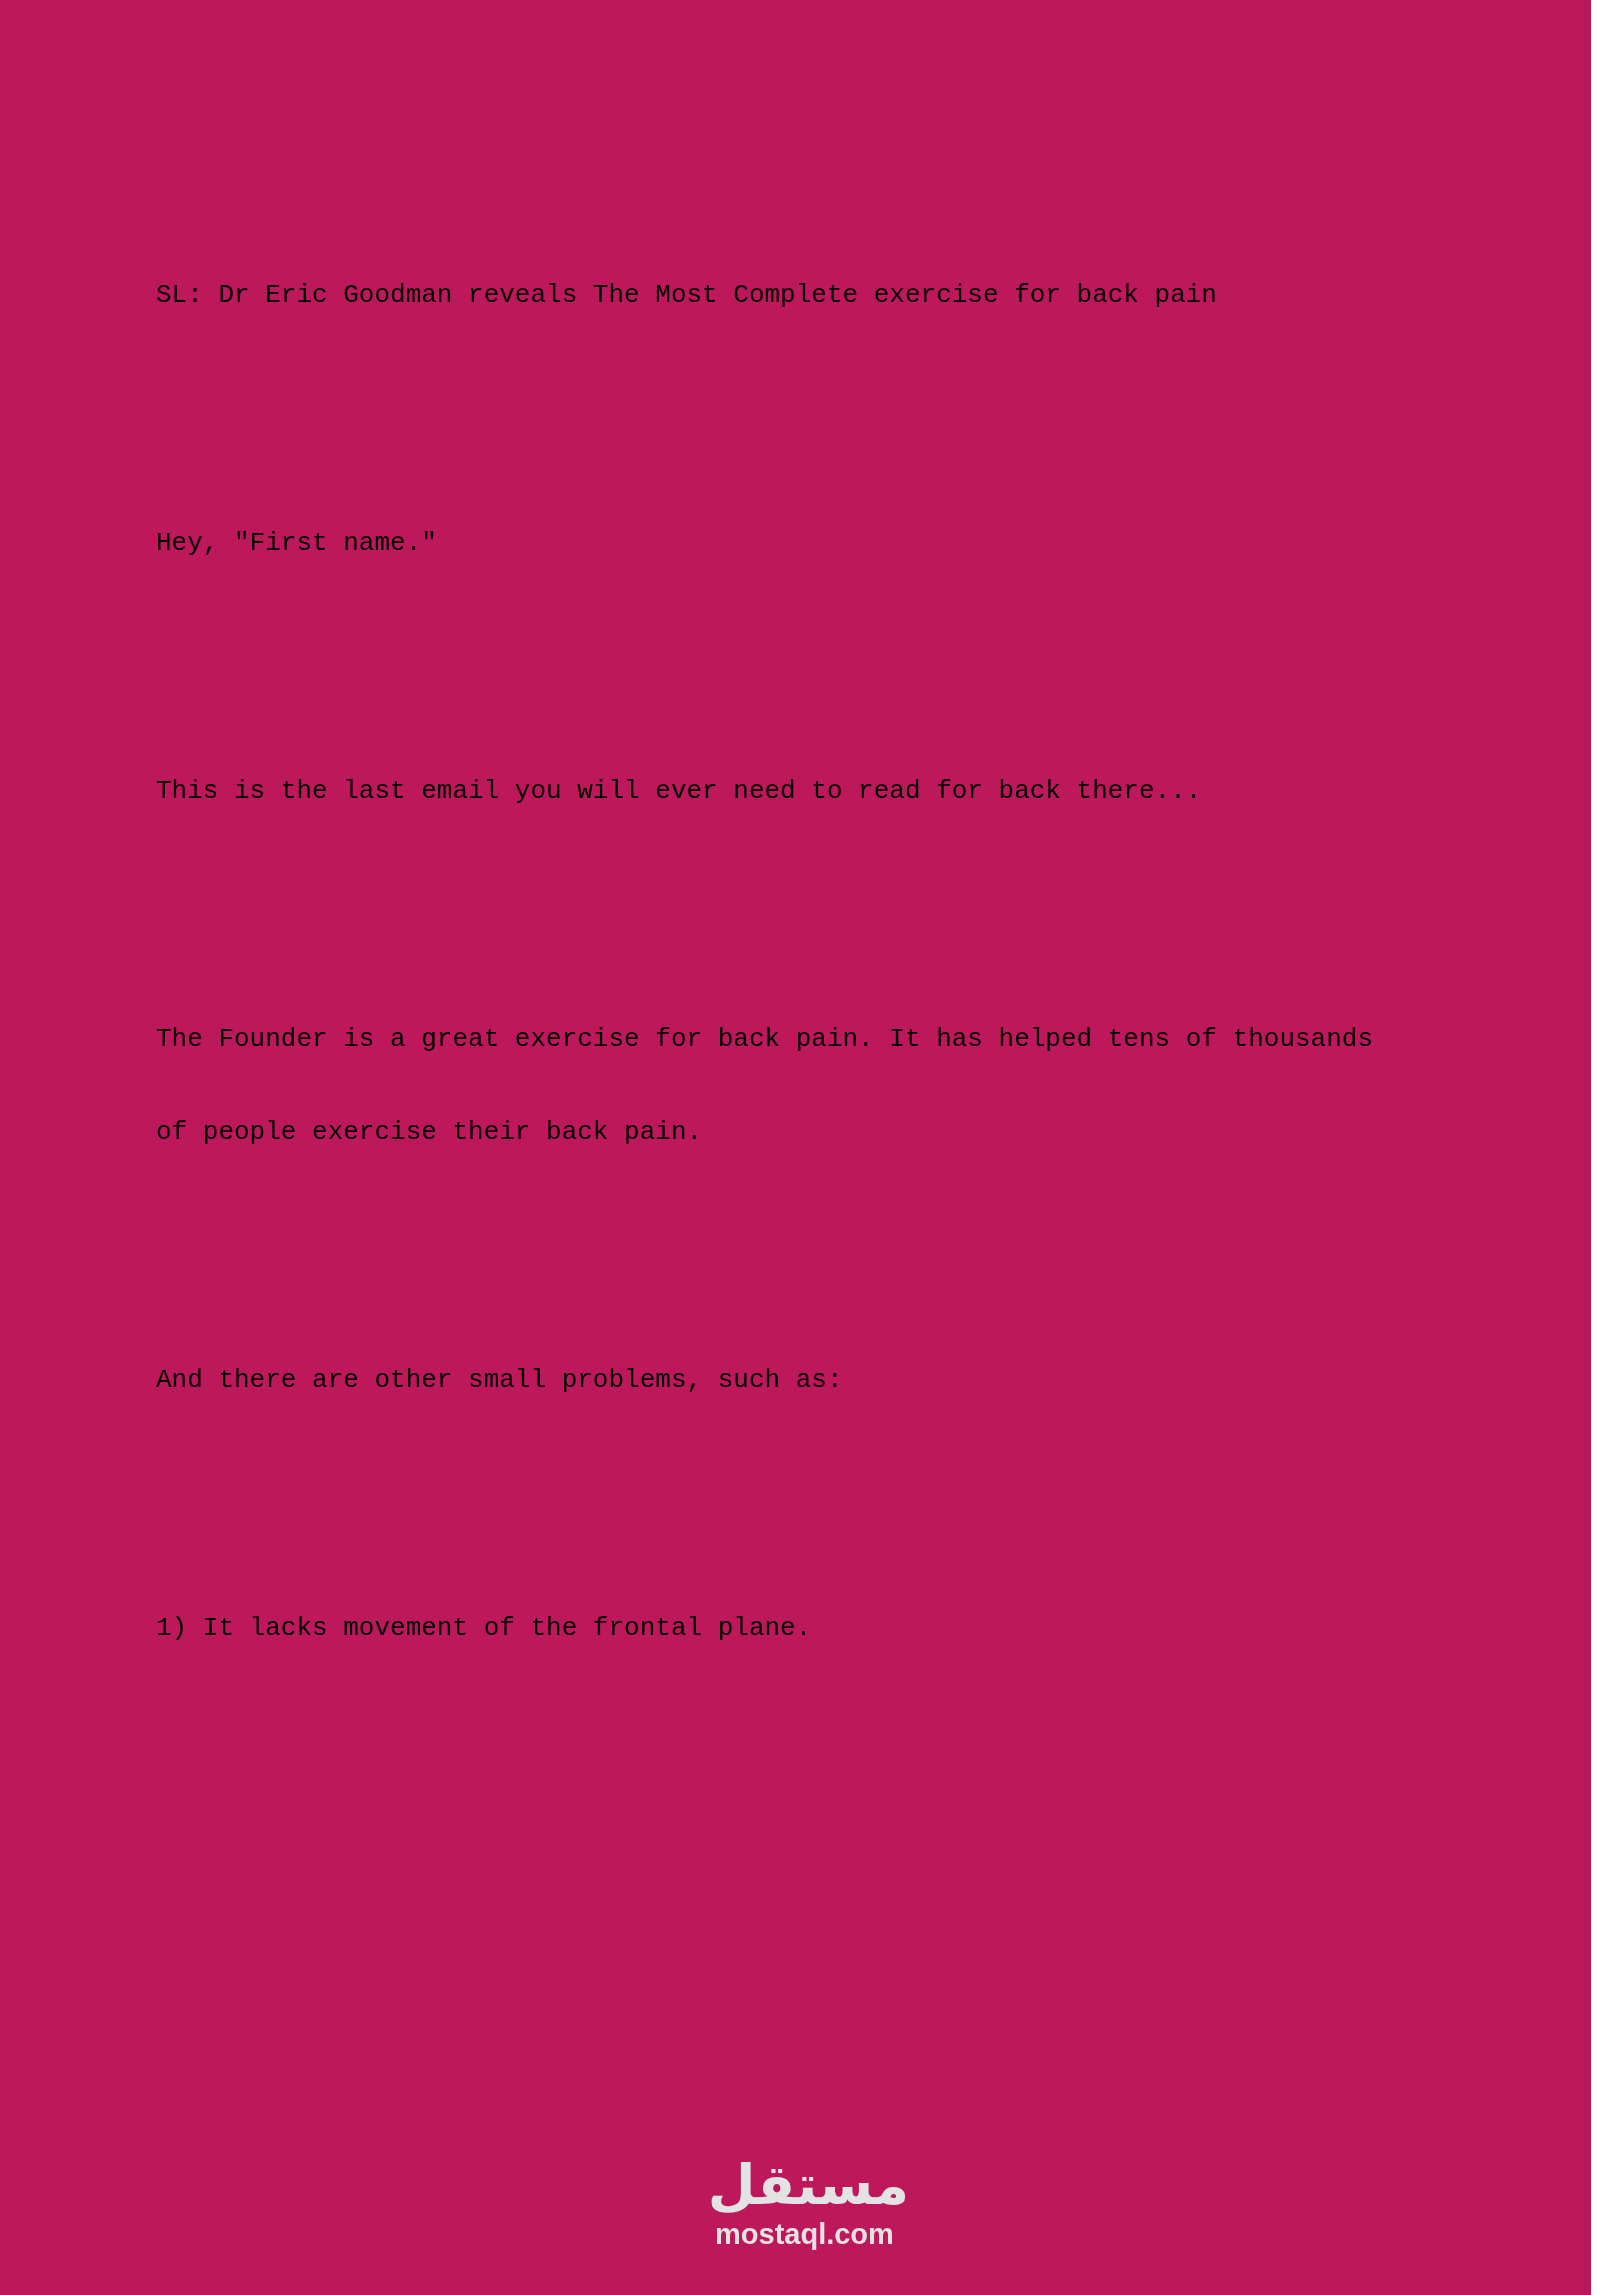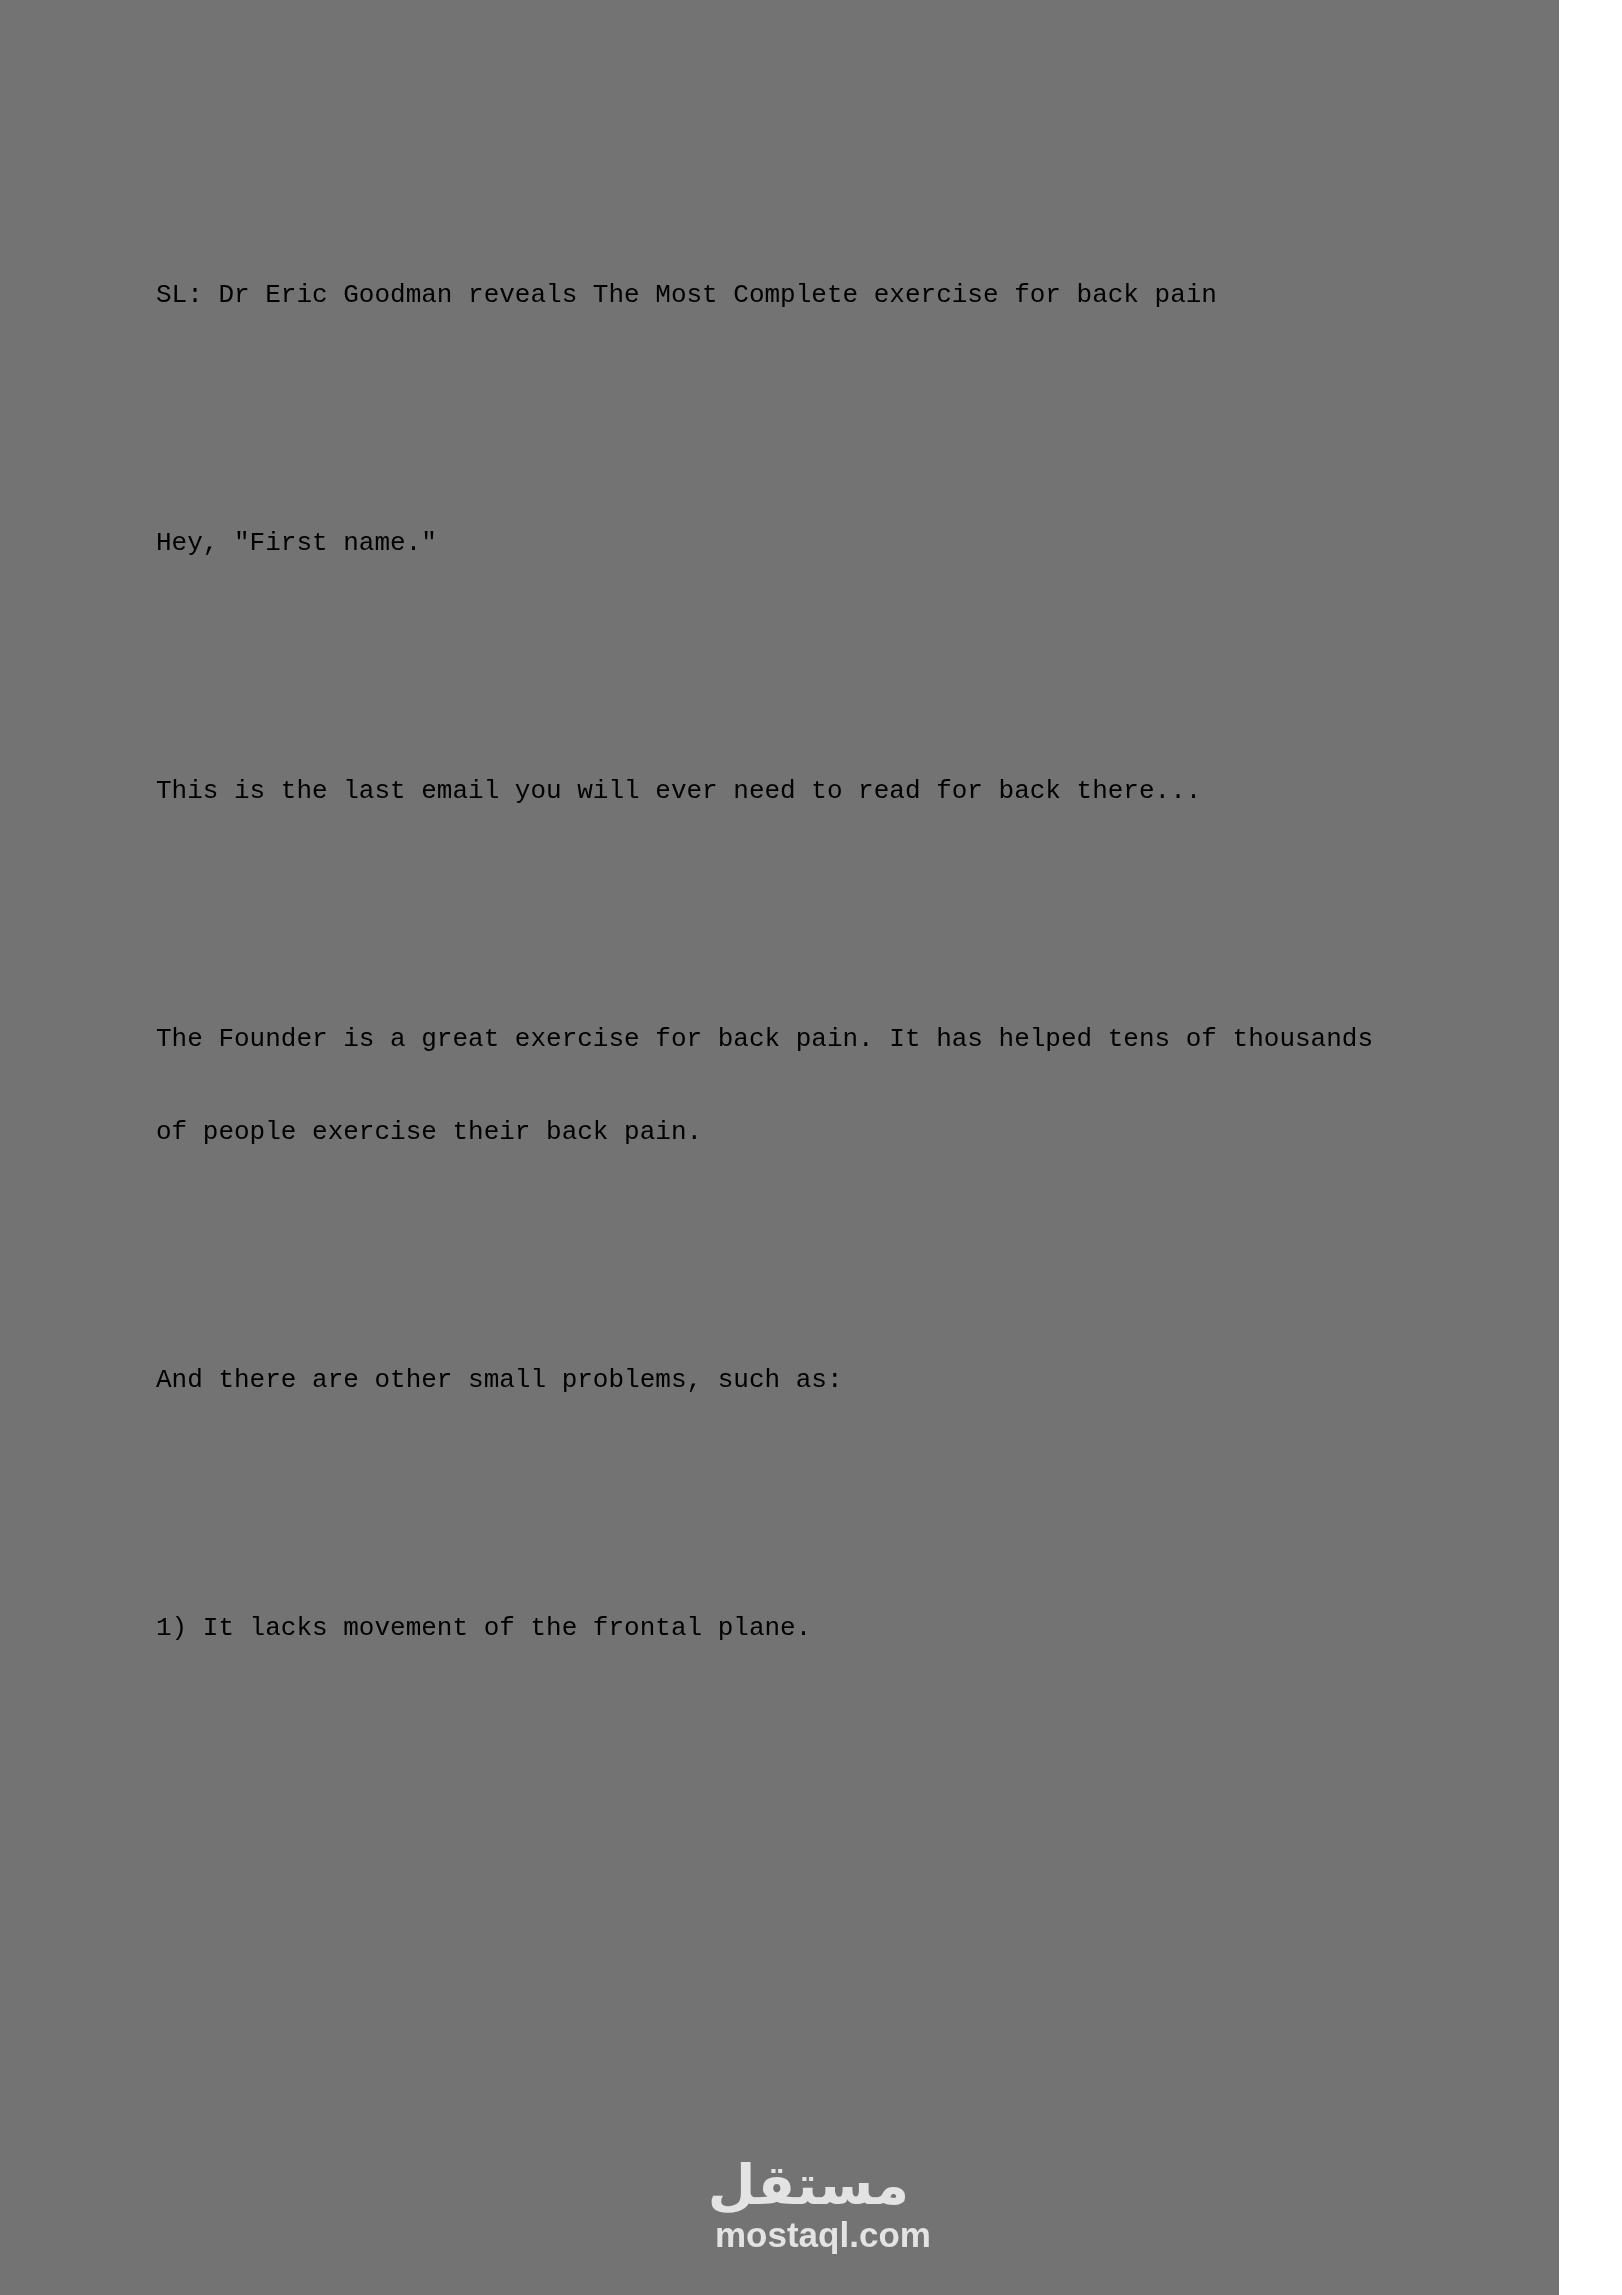--- a/index.html
+++ b/index.html
@@ -1,38 +1,38 @@
 <!DOCTYPE html>
 <html style="font-size:10.5px"><head>
 <meta charset="utf-8">
 <style>
   html, body { margin: 0; padding: 0; background: #ffffff; }
   body { width: 1623px; height: 2295px; position: relative; overflow: hidden; }
   .page {
-    position: absolute; left: 0; top: 0; width: 1559px; height: 2295px; background: #737373;
+    position: absolute; left: 0; top: 0; width: 1559px; height: 2295px; background: #be185d; padding-left: 32px;
   }
   .body-text {
     position: absolute; left: 156px; top: 156px;
     font-family: "Liberation Mono", "DejaVu Sans Mono", monospace;
     font-size: 26px; line-height: 31px; color: #000000;
     white-space: pre; margin: 0;
   }
   .line { display: block; height: 31px; }
   .para { display: block; margin: 0 0 31px 0; }
   .watermark {
     position: absolute; left: 715px; top: 2153px; width: 194px;
     color: #e3e3e3;
   }
   .wm-arabic {
     display: block; font-family: "DejaVu Sans", sans-serif; font-weight: bold;
     font-size: 55px; line-height: 65px; direction: rtl;
   }
   .wm-latin {
     display: block; font-family: "Liberation Sans", sans-serif; font-weight: bold;
-    font-size: 35px; line-height: 33px; letter-spacing: 0px;
+    font-size: 29px; line-height: 33px; letter-spacing: 0px;
   }
 </style>
 </head>
 <body>
 
 <div class="page">
   <div class="body-text">
     <div class="para">
       <span class="line">SL: Dr Eric Goodman reveals The Most Complete exercise for back pain</span>
     </div>

